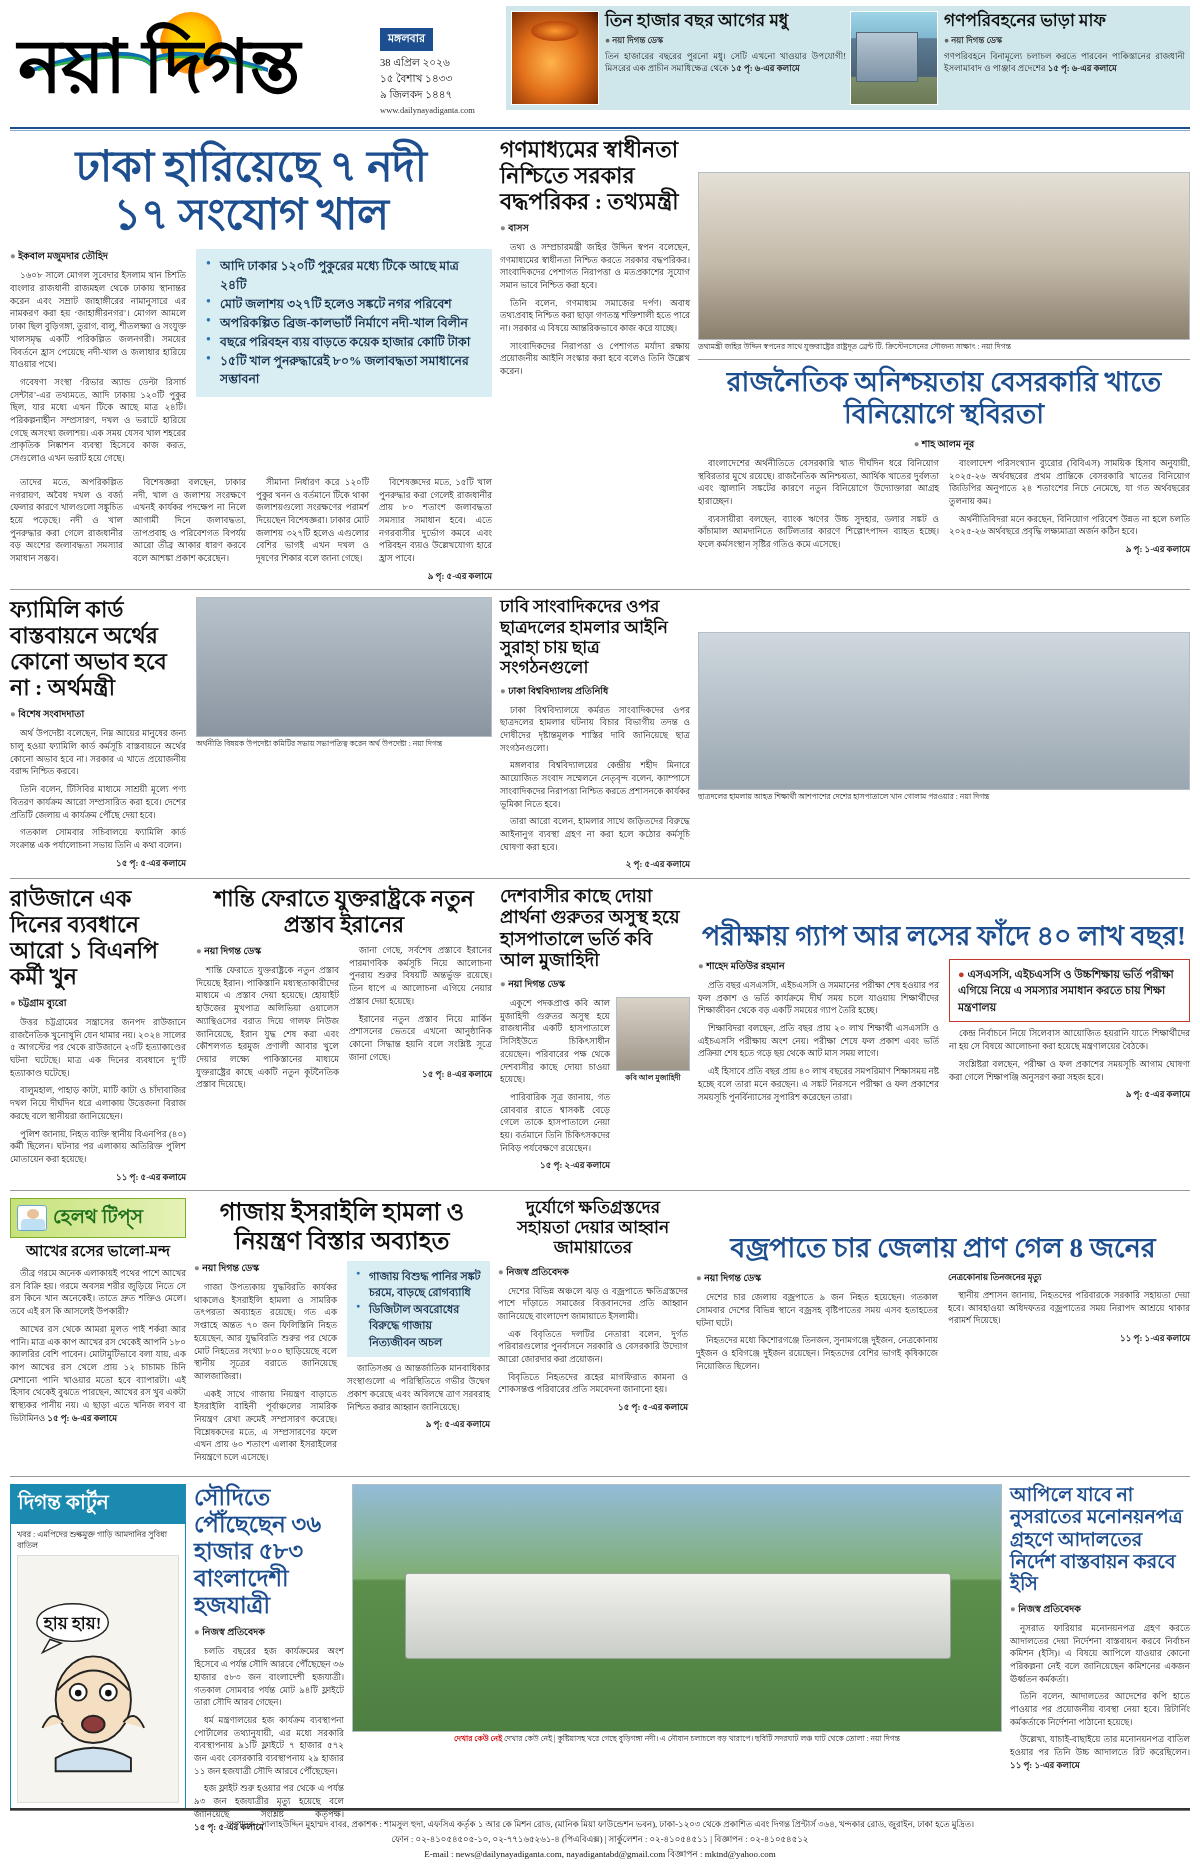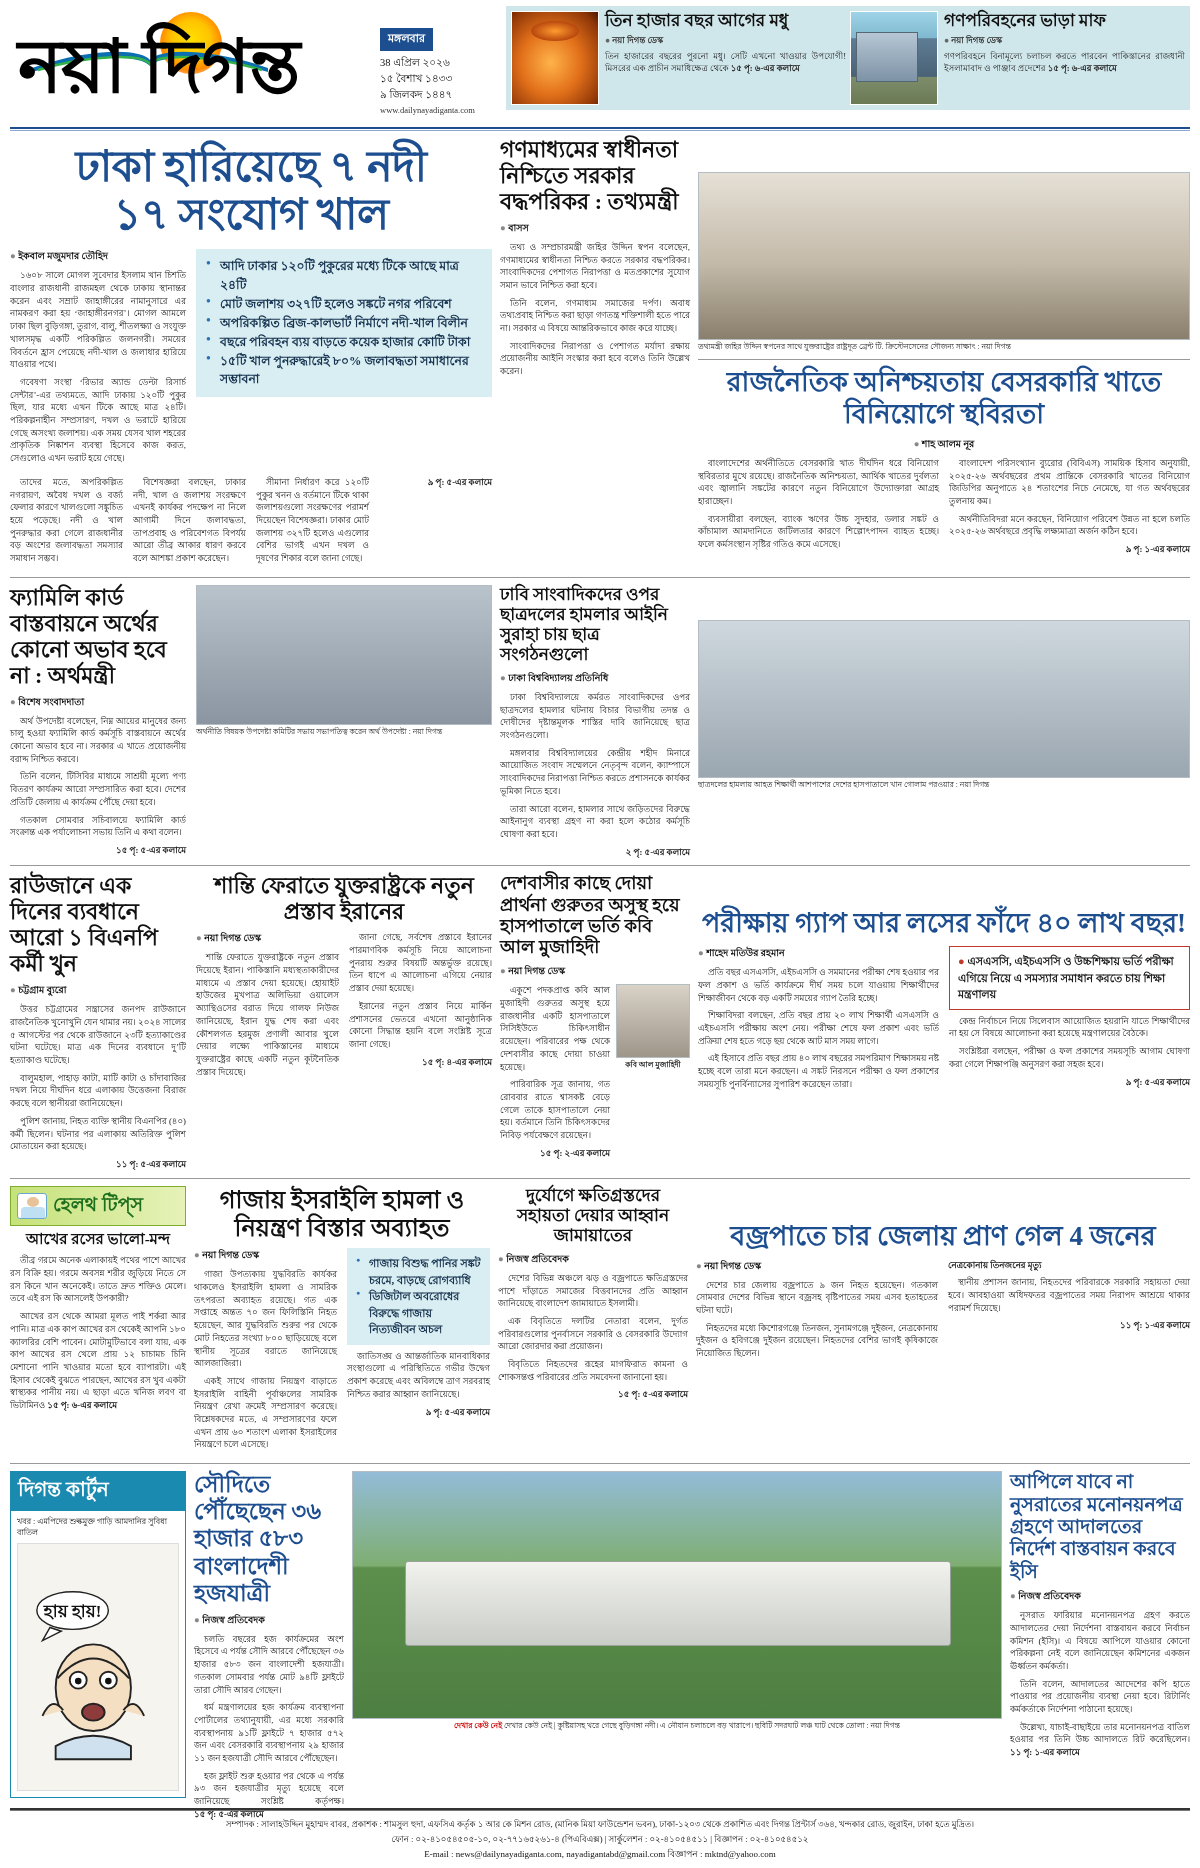--- a/index.html
+++ b/index.html
@@ -222,20 +222,21 @@
         <div style="flex:1;" class="body-text">
           <p>তাদের মতে, অপরিকল্পিত নগরায়ণ, অবৈধ দখল ও বর্জ্য ফেলার কারণে খালগুলো সঙ্কুচিত হয়ে পড়েছে। নদী ও খাল পুনরুদ্ধার করা গেলে রাজধানীর বড় অংশের জলাবদ্ধতা সমস্যার সমাধান সম্ভব।</p>
         </div>
         <div style="flex:1;" class="body-text">
           <p>বিশেষজ্ঞরা বলছেন, ঢাকার নদী, খাল ও জলাশয় সংরক্ষণে এখনই কার্যকর পদক্ষেপ না নিলে আগামী দিনে জলাবদ্ধতা, তাপপ্রবাহ ও পরিবেশগত বিপর্যয় আরো তীব্র আকার ধারণ করবে বলে আশঙ্কা প্রকাশ করেছেন।</p>
         </div>
         <div style="flex:1;" class="body-text">
           <p>সীমানা নির্ধারণ করে ১২০টি পুকুর খনন ও বর্তমানে টিকে থাকা জলাশয়গুলো সংরক্ষণের পরামর্শ দিয়েছেন বিশেষজ্ঞরা। ঢাকার মোট জলাশয় ৩২৭টি হলেও এগুলোর বেশির ভাগই এখন দখল ও দূষণের শিকার বলে জানা গেছে।</p>
         </div>
         <div style="flex:1;" class="body-text">
+          <p>বিশেষজ্ঞদের মতে, ১৫টি খাল পুনরুদ্ধার করা গেলেই রাজধানীর প্রায় ৮০ শতাংশ জলাবদ্ধতা সমস্যার সমাধান হবে। এতে নগরবাসীর দুর্ভোগ কমবে এবং পরিবহন ব্যয়ও উল্লেখযোগ্য হারে হ্রাস পাবে।</p>
           <p style="text-align:right;margin:0;"><span class="jump">৯ পৃ: ৫-এর কলামে</span></p>
         </div>
       </div>
     </div>
 
     <div class="c-mid">
       <h2 class="sub-head">গণমাধ্যমের স্বাধীনতা নিশ্চিতে সরকার বদ্ধপরিকর : তথ্যমন্ত্রী</h2>
       <div class="byline">
         <span class="dot">●</span>
         <span>বাসস</span>
@@ -470,21 +471,21 @@
       </div>
       <div class="body-text">
         <p>দেশের বিভিন্ন অঞ্চলে ঝড় ও বজ্রপাতে ক্ষতিগ্রস্তদের পাশে দাঁড়াতে সমাজের বিত্তবানদের প্রতি আহ্বান জানিয়েছে বাংলাদেশ জামায়াতে ইসলামী।</p>
         <p>এক বিবৃতিতে দলটির নেতারা বলেন, দুর্গত পরিবারগুলোর পুনর্বাসনে সরকারি ও বেসরকারি উদ্যোগ আরো জোরদার করা প্রয়োজন।</p>
         <p>বিবৃতিতে নিহতদের রূহের মাগফিরাত কামনা ও শোকসন্তপ্ত পরিবারের প্রতি সমবেদনা জানানো হয়।</p>
         <p style="text-align:right;margin:0;"><span class="jump">১৫ পৃ: ৫-এর কলামে</span></p>
       </div>
     </div>
 
     <div class="c-right">
-      <h2 class="sub-head blue big center">বজ্রপাতে চার জেলায় প্রাণ গেল 4 জনের</h2>
+      <h2 class="sub-head blue big center">বজ্রপাতে চার জেলায় প্রাণ গেল 8 জনের</h2>
       <div style="display:flex;gap:10px;">
         <div style="flex:1;">
           <div class="byline">
             <span class="dot">●</span>
             <span>নয়া দিগন্ত ডেস্ক</span>
           </div>
           <div class="body-text">
             <p>দেশের চার জেলায় বজ্রপাতে ৯ জন নিহত হয়েছেন। গতকাল সোমবার দেশের বিভিন্ন স্থানে বজ্রসহ বৃষ্টিপাতের সময় এসব হতাহতের ঘটনা ঘটে।</p>
             <p>নিহতদের মধ্যে কিশোরগঞ্জে তিনজন, সুনামগঞ্জে দুইজন, নেত্রকোনায় দুইজন ও হবিগঞ্জে দুইজন রয়েছেন। নিহতদের বেশির ভাগই কৃষিকাজে নিয়োজিত ছিলেন।</p>
           </div>

